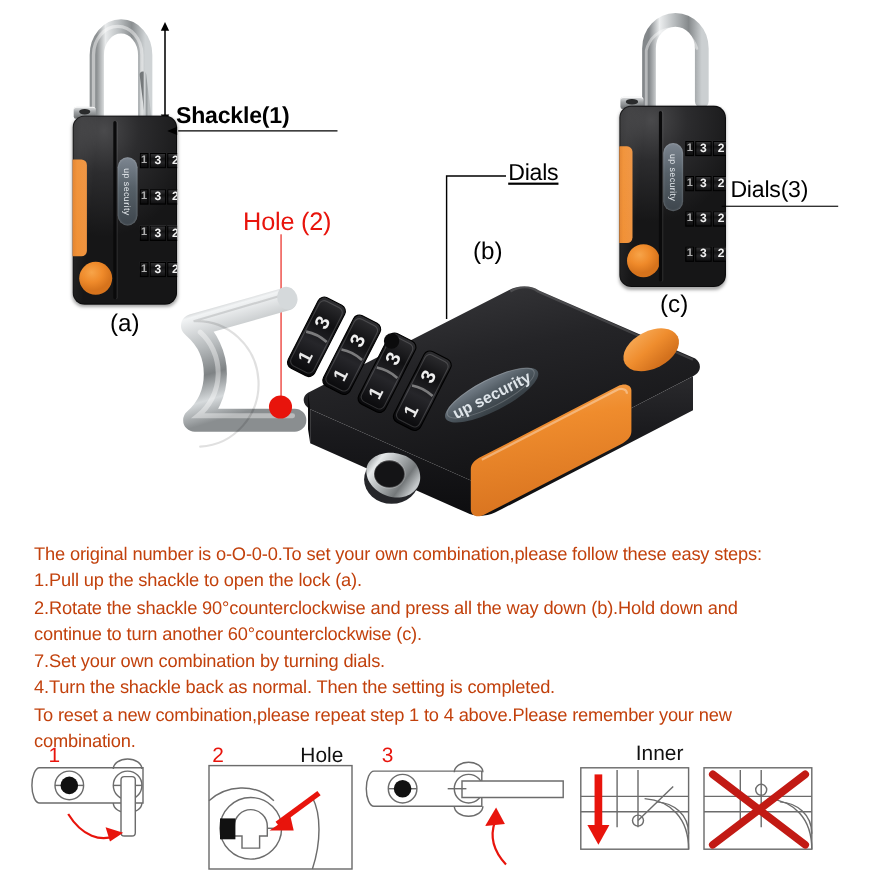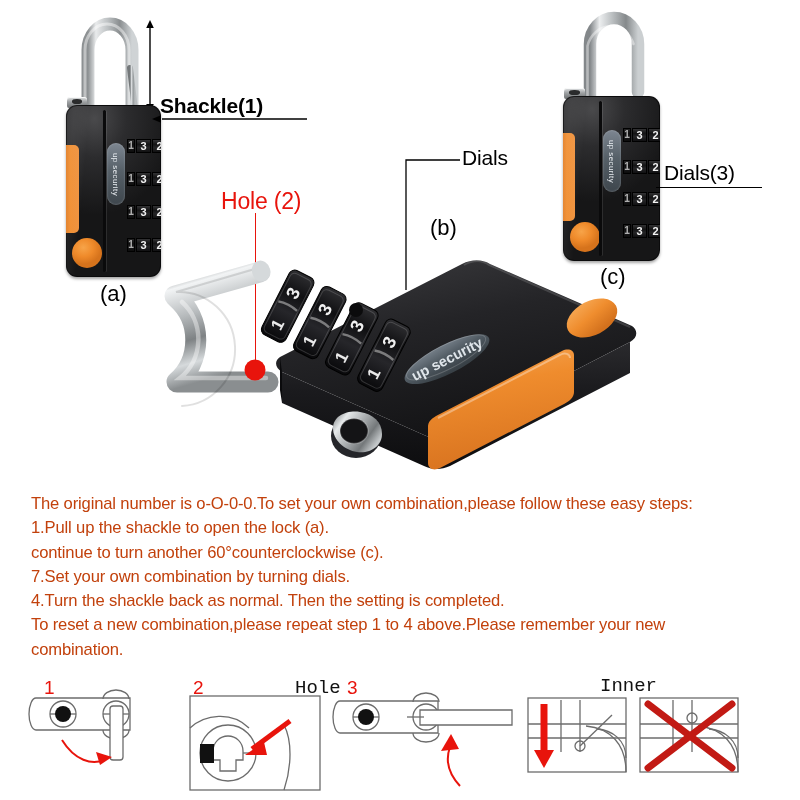--- a/index.html
+++ b/index.html
@@ -128,22 +128,22 @@
 
   
   .diagrams{position:absolute;left:0;top:668px;width:800px;height:132px;}
   .dgnum{
     position:absolute;
     font-family:"Liberation Sans", sans-serif;
     font-size:19px;color:#e8140c;font-weight:400;
   }
   .dgtext{
     position:absolute;
-    font-family:Liberation Mono, monospace;
-    font-size:19px;color:#111;margin-left:22px;
+    font-family:Liberation Sans, sans-serif;
+    font-size:19px;color:#111;
   }
 </style>
 </head>
 <body>
 
 <div class="stage">
 
   <div class="lock" style="left:0;top:0;width:330px;height:300px;">
 
     <div class="shackle abs" style="left:72px;top:8px;width:110px;height:105px;">
@@ -244,21 +244,21 @@
   <div class="abs" style="left:152px;top:112px;width:155px;height:14px;">
     <svg width="155" height="14" viewBox="0 0 155 14">
       <line x1="10" y1="7" x2="155" y2="7" stroke="#000" stroke-width="1.3"></line>
       <polygon points="0,7 9,3.2 9,10.8" fill="#000"></polygon>
     </svg>
   </div>
 
   <div class="label red abs" style="left:221px;top:188px;">Hole (2)</div>
   <div class="lline red abs" style="left:255px;top:213px;width:1.4px;height:157px;"></div>
 
-  <div class="label abs" style="left:462px;top:146px;">Dials</div>
+  <div class="label abs" style="left:462px;top:146px;text-decoration:underline;">Dials</div>
   <div class="abs" style="left:398px;top:155px;width:62px;height:135px;">
     <svg width="62" height="135" viewBox="0 0 62 135">
       <polyline points="62,5 8,5 8,135" fill="none" stroke="#000" stroke-width="1.3"></polyline>
     </svg>
   </div>
 
   <div class="caption abs" style="left:430px;top:215px;">(b)</div>
 
   <div class="lock" style="left:500px;top:0;width:300px;height:300px;">
 
@@ -464,20 +464,21 @@
         <ellipse cx="234" cy="191" rx="14" ry="12.5" fill="none" stroke="rgba(255,255,255,.22)" stroke-width="1.5"></ellipse>
       </g>
 
       <circle cx="135" cy="130" r="10.5" fill="#e8140c"></circle>
     </svg>
   </div>
 
   <div class="instructions">
     <p>The original number is o-O-0-0.To set your own combination,please follow these easy steps:</p>
     <p>1.Pull up the shackle to open the lock (a).</p>
+    <p>2.Rotate the shackle 90°counterclockwise and press all the way down (b).Hold down and</p>
     <p>continue to turn another 60°counterclockwise (c).</p>
     <p>7.Set your own combination by turning dials.</p>
     <p>4.Turn the shackle back as normal. Then the setting is completed.</p>
     <p>To reset a new combination,please repeat step 1 to 4 above.Please remember your new</p>
     <p>combination.</p>
   </div>
 
   <div class="diagrams">
 
     

